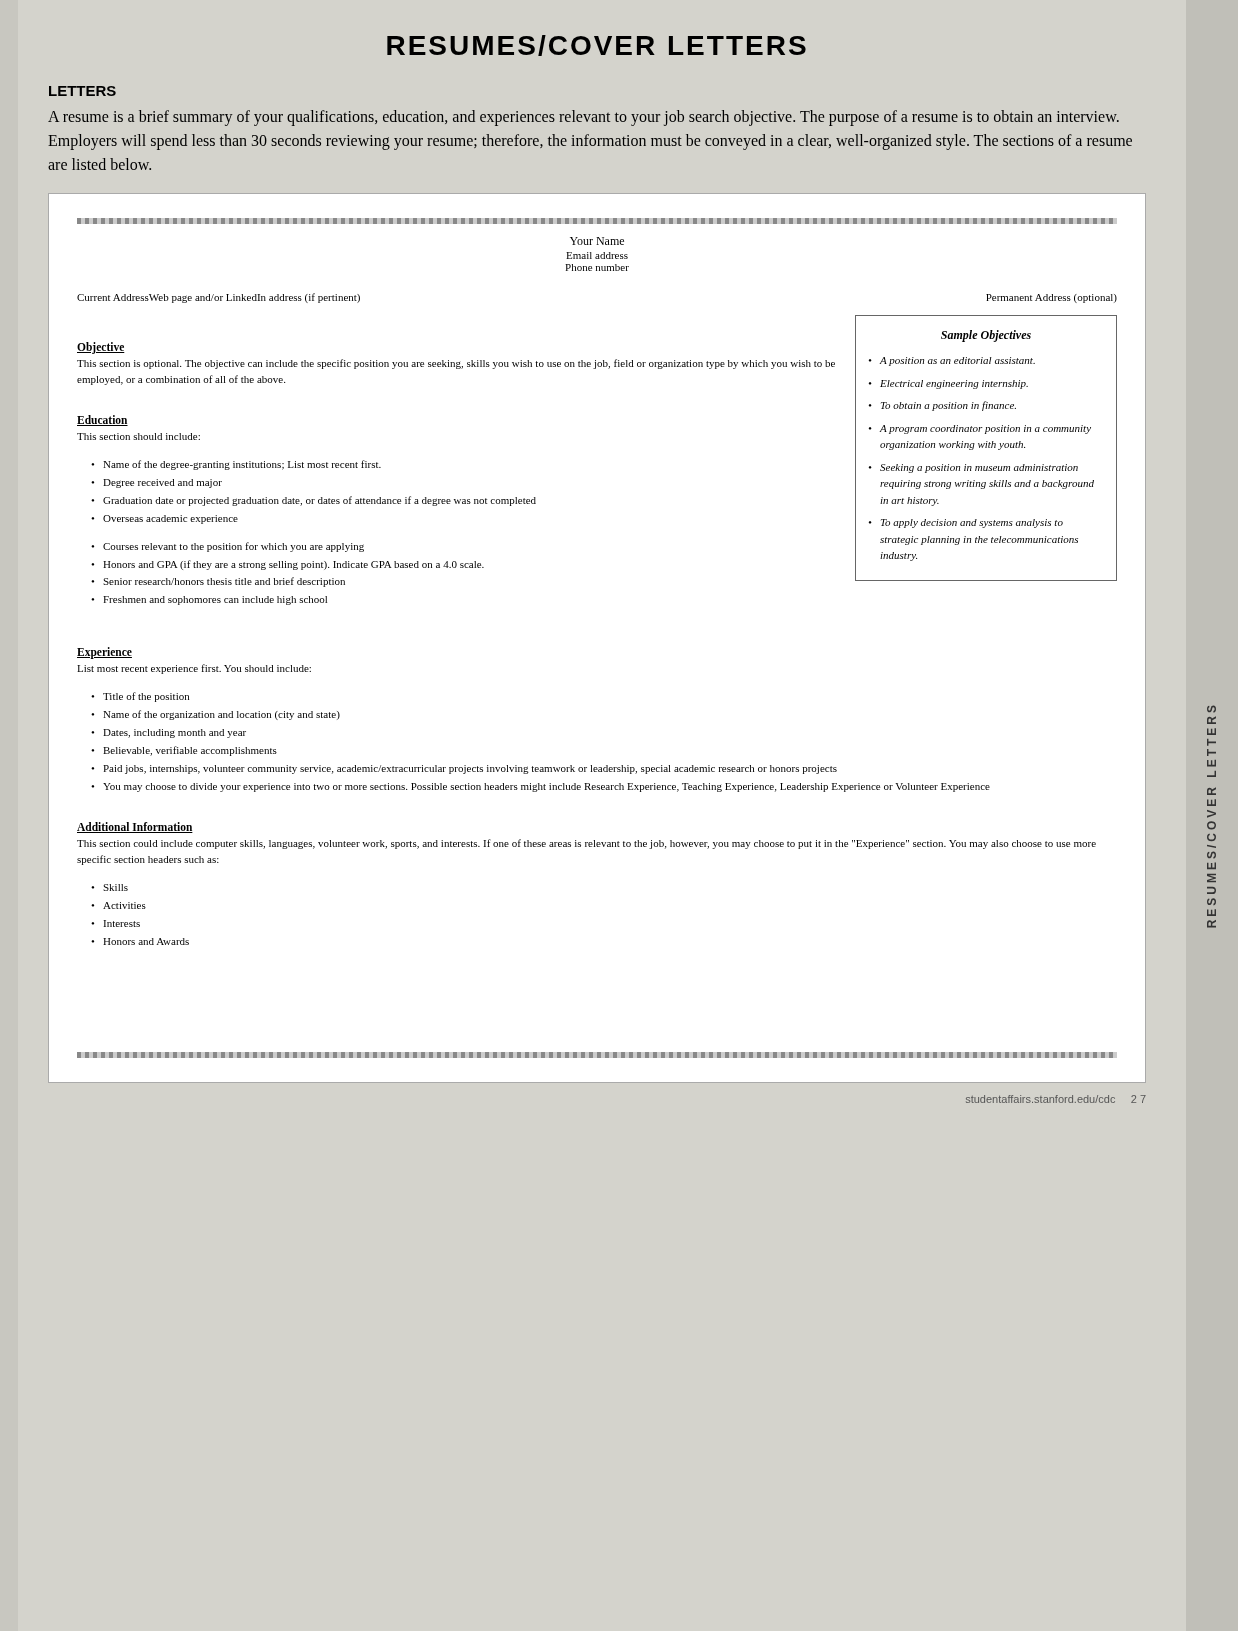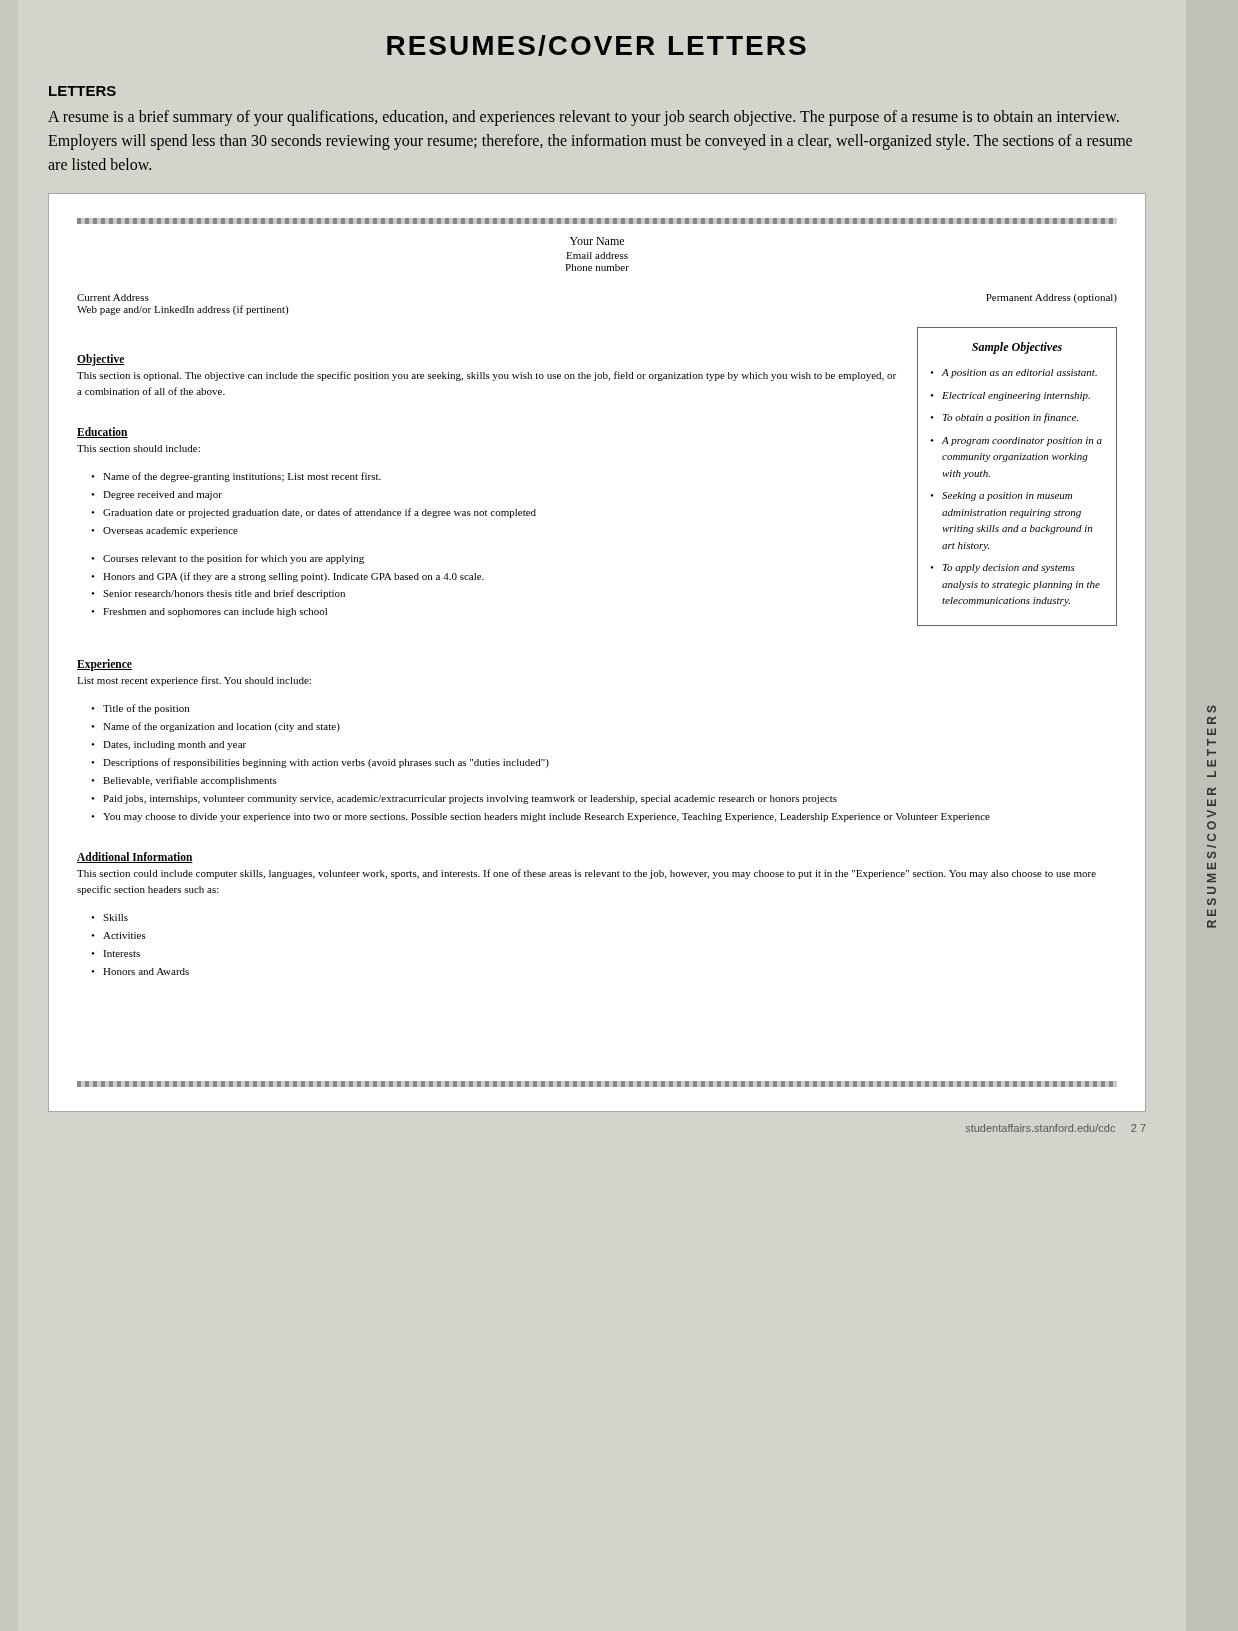--- a/index.html
+++ b/index.html
@@ -98,21 +98,20 @@
 
     .address-row {
       display: flex;
       justify-content: space-between;
       font-size: 11px;
       margin-bottom: 12px;
     }
 
     .address-left {
       display: flex;
-      flex-direction: column;
     }
 
     .resume-section-title {
       font-weight: bold;
       font-size: 11.5px;
       text-decoration: underline;
       margin-bottom: 3px;
       margin-top: 26px;
     }
 
@@ -126,21 +125,21 @@
       display: flex;
       gap: 16px;
       align-items: flex-start;
     }
 
     .resume-left-col {
       flex: 1;
     }
 
     .resume-right-col {
-      width: 200px;
+      width: 262px;
       flex-shrink: 0;
     }
 
     .sample-objectives-box {
       border: 1.5px solid #666;
       padding: 10px 12px;
       font-size: 11px;
       line-height: 1.5;
     }
 
@@ -310,21 +309,20 @@
         </div>
 
       </div>
 
       <div class="resume-section-title">Experience</div>
       <p class="resume-body-text">List most recent experience first. You should include:</p>
       <ul class="resume-list">
         <li>Title of the position</li>
         <li>Name of the organization and location (city and state)</li>
         <li>Dates, including month and year</li>
-        <li>Descriptions of responsibilities beginning with action verbs (avoid phrases such as "duties included")</li>
         <li>Believable, verifiable accomplishments</li>
         <li>Paid jobs, internships, volunteer community service, academic/extracurricular projects involving teamwork or leadership, special academic research or honors projects</li>
         <li>You may choose to divide your experience into two or more sections. Possible section headers might include Research Experience, Teaching Experience, Leadership Experience or Volunteer Experience</li>
       </ul>
 
       <div class="resume-section-title">Additional Information</div>
       <p class="resume-body-text">This section could include computer skills, languages, volunteer work, sports, and interests. If one of these areas is relevant to the job, however, you may choose to put it in the "Experience" section. You may also choose to use more specific section headers such as:</p>
       <ul class="resume-list">
         <li>Skills</li>
         <li>Activities</li>

